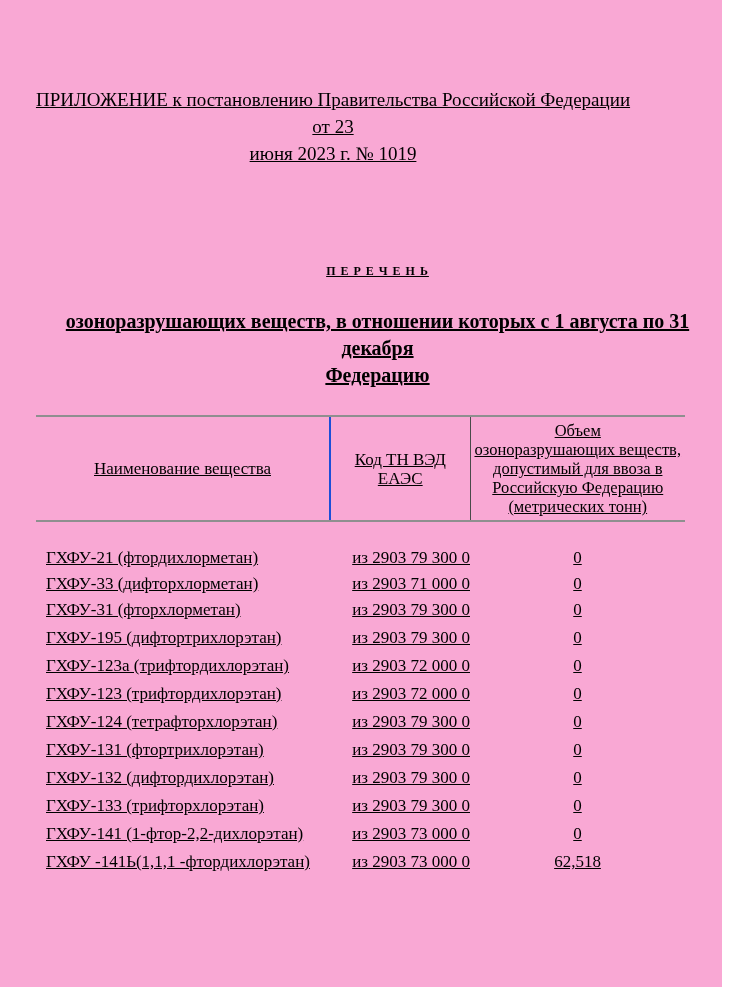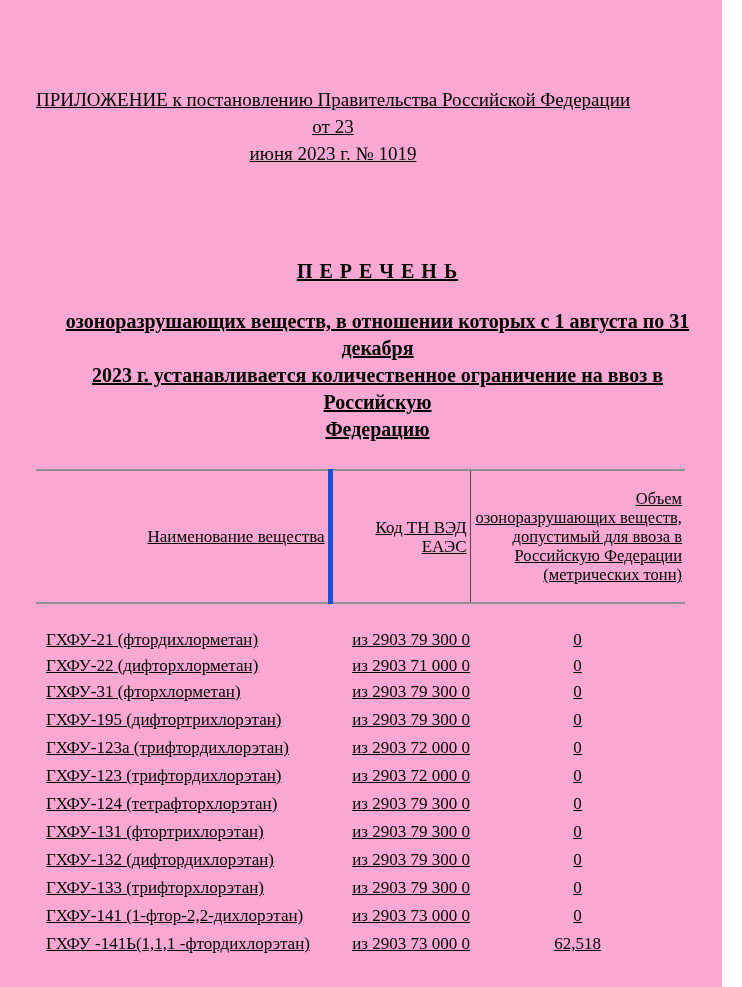--- a/index.html
+++ b/index.html
@@ -26,21 +26,21 @@
     line-height: 27px;
   }
   
   .title-block {
     margin: 92px 0 0 40px;
     width: 675px;
     text-align: center;
     font-weight: bold;
   }
   .title-heading {
-    font-size: 20px;
+    font-size: 12px;
     line-height: 25px;
     letter-spacing: 1px;
   }
   .title-subtitle {
     margin-top: 24px;
     font-size: 20px;
     line-height: 27px;
   }
   
   table.substances {
@@ -51,27 +51,27 @@
     font-size: 17px;
   }
   col.col-name { width: 294px; }
   col.col-code { width: 140px; }
   col.col-vol  { width: 215px; }
 
   thead td {
     border-top: 2px solid #8f8f8f;
     border-bottom: 2px solid #8f8f8f;
     vertical-align: middle;
-    text-align: right;
+    text-align: center;
     height: 93px;
     line-height: 19px;
-    padding: 18px 3px;
+    padding: 4px 3px;
   }
   thead td.h-code {
-    border-left: 5px solid #1d4ed8;
+    border-left: 2px solid #1d4ed8;
     border-right: 1px solid #4a4a4a;
   }
   thead td.h-vol { font-size: 16.5px; }
 
   tbody td {
     height: 28px;
     padding: 0;
     vertical-align: middle;
     white-space: nowrap;
     overflow: hidden;
@@ -91,53 +91,52 @@
 
   <div class="doc-header">
     <div>ПРИЛОЖЕНИЕ к постановлению Правительства Российской Федерации от 23</div>
     <div>июня 2023 г. № 1019</div>
   </div>
 
   <div class="title-block">
     <div class="title-heading">П Е Р Е Ч Е Н Ь</div>
     <div class="title-subtitle">
       <div>озоноразрушающих веществ, в отношении которых с 1 августа по 31 декабря</div>
-      <div>2023 г. устанавливается количественное ограничение на ввоз в Российскую</div>
       <div>Федерацию</div>
     </div>
   </div>
 
   <table class="substances">
     <colgroup>
       <col class="col-name">
       <col class="col-code">
       <col class="col-vol">
     </colgroup>
     <thead>
       <tr>
         <td class="h-name">Наименование вещества</td>
         <td class="h-code">Код ТН ВЭД ЕАЭС</td>
         <td class="h-vol">
           <div>Объем</div>
           <div>озоноразрушающих веществ,</div>
           <div>допустимый для ввоза в</div>
-          <div>Российскую Федерации</div>
+          <div>Российскую Федерацию</div>
           <div>(метрических тонн)</div>
         </td>
       </tr>
     </thead>
     <tbody>
     <tr>
       <td class="c-name">ГХФУ-21 (фтордихлорметан)</td>
       <td class="c-code">из 2903 79 300 0</td>
       <td class="c-vol">0</td>
     </tr>
 
     <tr>
-      <td class="c-name">ГХФУ-22 (дифторхлорметан)</td>
+      <td class="c-name">ГХФУ-33 (дифторхлорметан)</td>
       <td class="c-code">из 2903 71 000 0</td>
       <td class="c-vol">0</td>
     </tr>
 
     <tr>
       <td class="c-name">ГХФУ-31 (фторхлорметан)</td>
       <td class="c-code">из 2903 79 300 0</td>
       <td class="c-vol">0</td>
     </tr>
 

